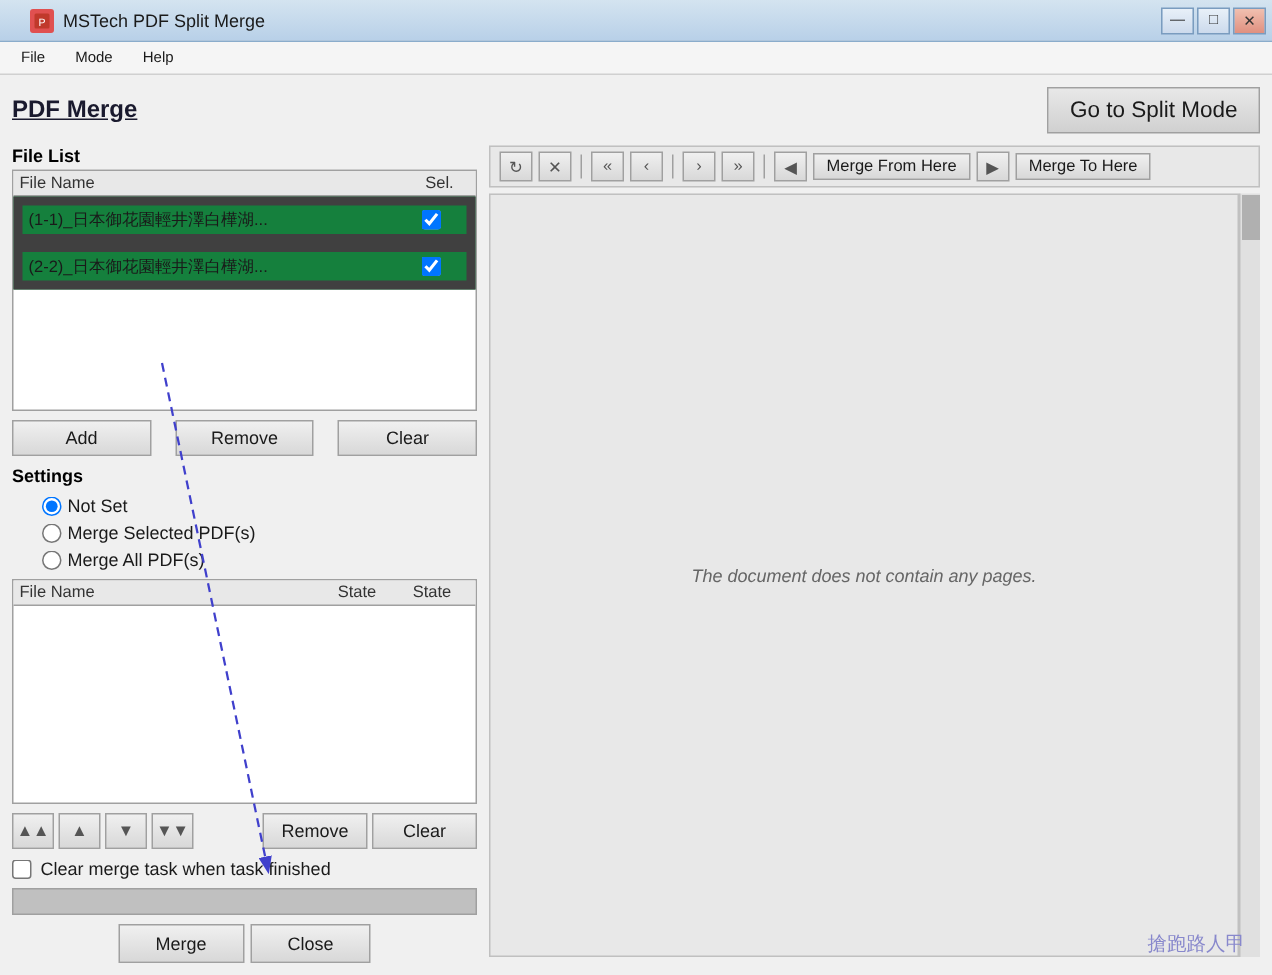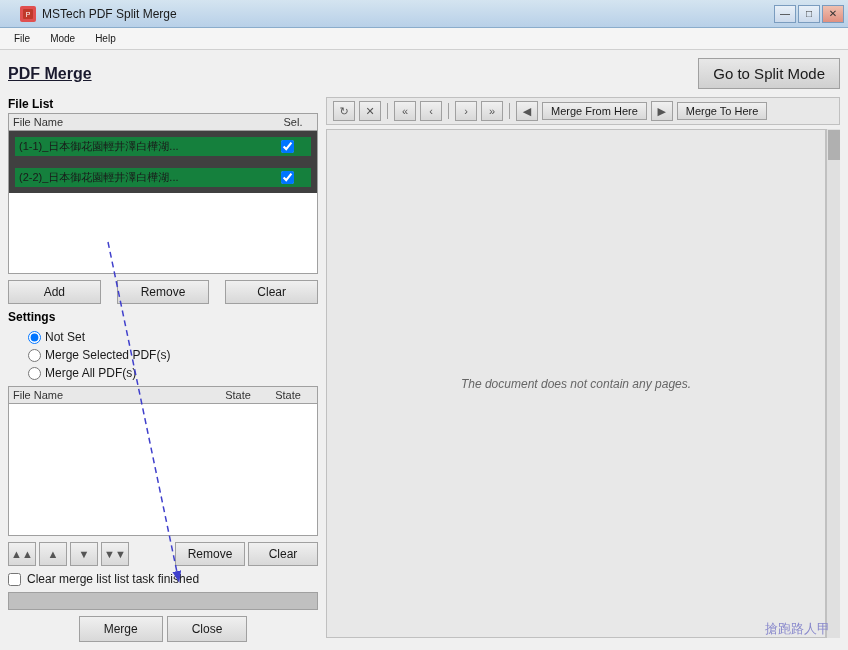--- a/index.html
+++ b/index.html
@@ -513,21 +513,21 @@
         <div class="nav-btn">▲</div>
         <div class="nav-btn">▼</div>
         <div class="nav-btn">▼▼</div>
         <div class="nav-btn-spacer"></div>
         <button class="btn-std" style="flex:0 0 70px;">Remove</button>
         <button class="btn-std" style="flex:0 0 70px;">Clear</button>
       </div>
 
       <div class="clear-merge-row">
         <input type="checkbox" style="">
-        <span>Clear merge list list task finished</span>
+        <span>Clear merge task when task finished</span>
       </div>
 
       <div class="progress-bar">
         <div class="progress-fill"></div>
       </div>
 
       <div class="merge-close-row">
         <button class="merge-btn">Merge</button>
         <button class="merge-btn">Close</button>
       </div>

